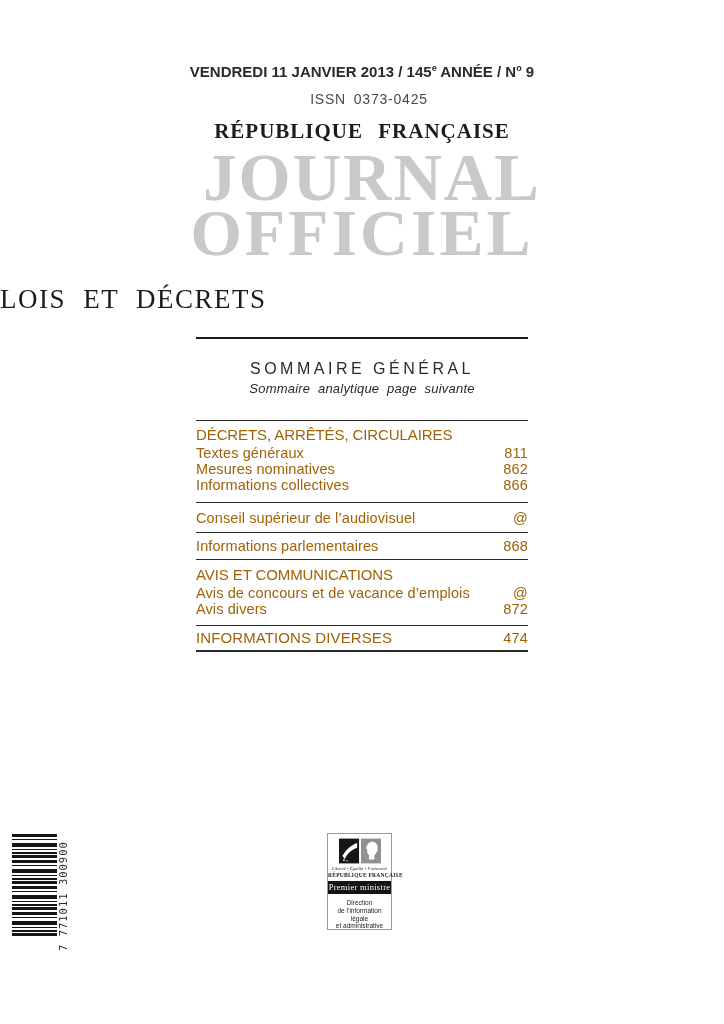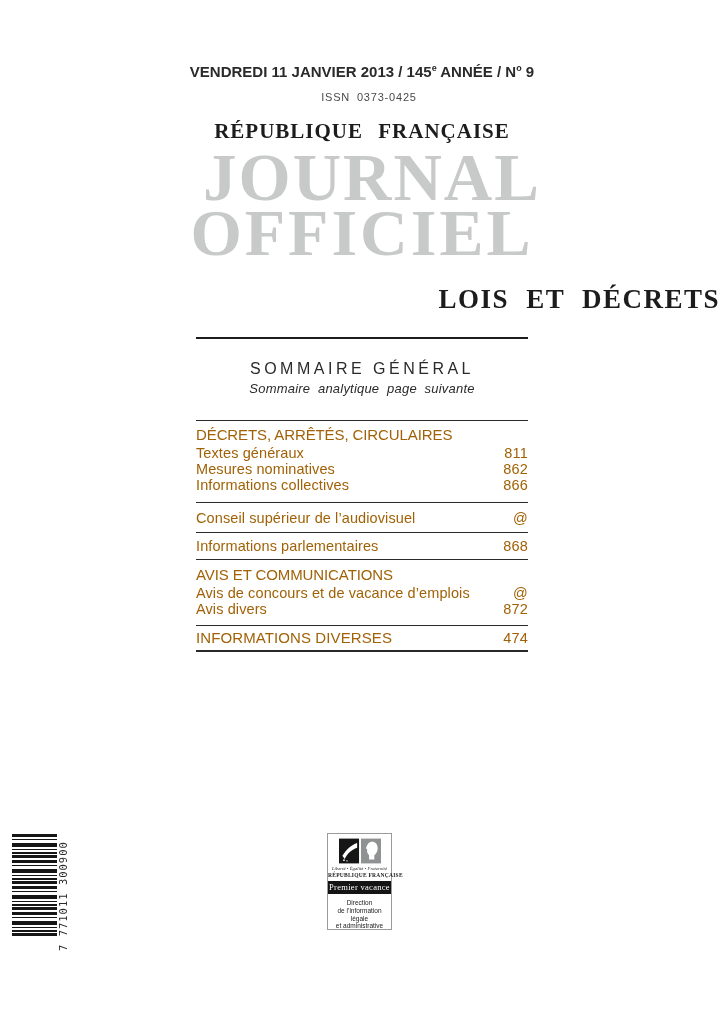--- a/index.html
+++ b/index.html
@@ -28,21 +28,21 @@
   }
   .dateline .sup {
     vertical-align: super;
     font-size: 9px;
     line-height: 0;
   }
   .issn {
     position: absolute;
     top: 91px; left: 0; right: 0;
     text-align: center;
-    font-size: 11px;
+    font-size: 14px;
     letter-spacing: 0.8px;
     color: #4a4a4a;
     word-spacing: 3px;
     padding-left: 14px;
   }
   .republique {
     position: absolute;
     top: 119px; left: 0; right: 0;
     text-align: center;
     font-family: "Liberation Serif", serif;
@@ -58,24 +58,24 @@
     text-align: center;
     font-family: "Liberation Serif", serif;
     font-weight: 700;
     color: #c7cac9;
     line-height: 55px;
   }
   .journal-line1 { font-size: 67px; letter-spacing: 2px; margin-left: 20px; }
   .journal-line2 { font-size: 66px; letter-spacing: 3px; }
   .lois {
     position: absolute;
-    top: 284px; left: 0; right: 4px;
-    text-align: right;
-    font-family: "Liberation Serif", serif;
-    font-weight: 700;
+    top: 284px; left: 0; right: 16px;
+    text-align: left;
+    font-family: "Liberation Serif", serif;
+    font-weight: 400;
     font-size: 27px;
     letter-spacing: 1.5px;
     word-spacing: 9px;
     color: #1c1c1c;
   }
   .rule-main {
     position: absolute;
     top: 337px; left: 196px;
     width: 332px; height: 2px;
     background: #1c1c1c;
@@ -296,20 +296,20 @@
     <svg class="marianne" width="42" height="26" viewBox="0 0 44 26" aria-hidden="true">
       <rect x="0" y="0" width="21" height="26" fill="#161616"></rect>
       <path d="M3.5 18 C7.5 11.5 13 6.5 19 4.5 L19 9.5 C13.5 11.5 8.5 15.5 6 21.5 Z" fill="#ffffff"></path>
       <circle cx="5.2" cy="22.6" r="0.9" fill="#ffffff"></circle>
       <circle cx="8.4" cy="23.4" r="0.7" fill="#ffffff"></circle>
       <rect x="23" y="0" width="21" height="26" fill="#8f9193"></rect>
       <path d="M33 3.5 C37.5 2.5 40.5 5.5 40.5 10 C40.5 13.5 39 15.5 37 17.5 L37 22 L31.5 22 L31.5 17.5 C29.5 15.5 29 13 29.6 11 L28 10.4 C28.8 8.8 30 4.2 33 3.5 Z" fill="#ffffff"></path>
     </svg>
     <div class="devise">Liberté • Égalité • Fraternité</div>
     <div class="rf-small">RÉPUBLIQUE FRANÇAISE</div>
-    <div class="pm-bar">Premier vacance</div>
+    <div class="pm-bar">Premier ministre</div>
     <div class="dila">Direction
 de l’information
 légale
 et administrative</div>
   </div>
 
 </div>
 
 </body></html>

